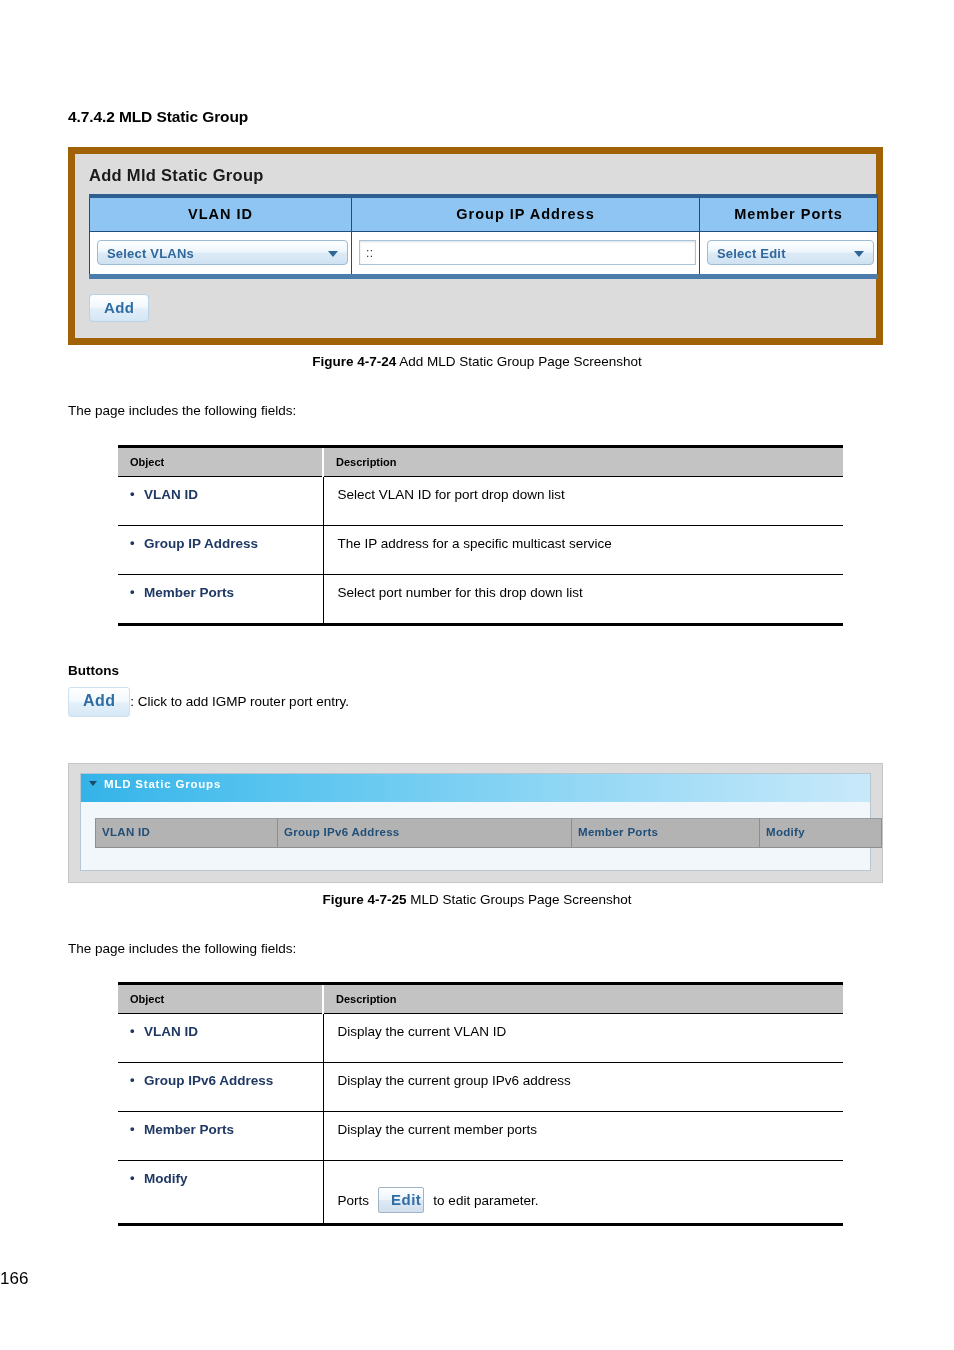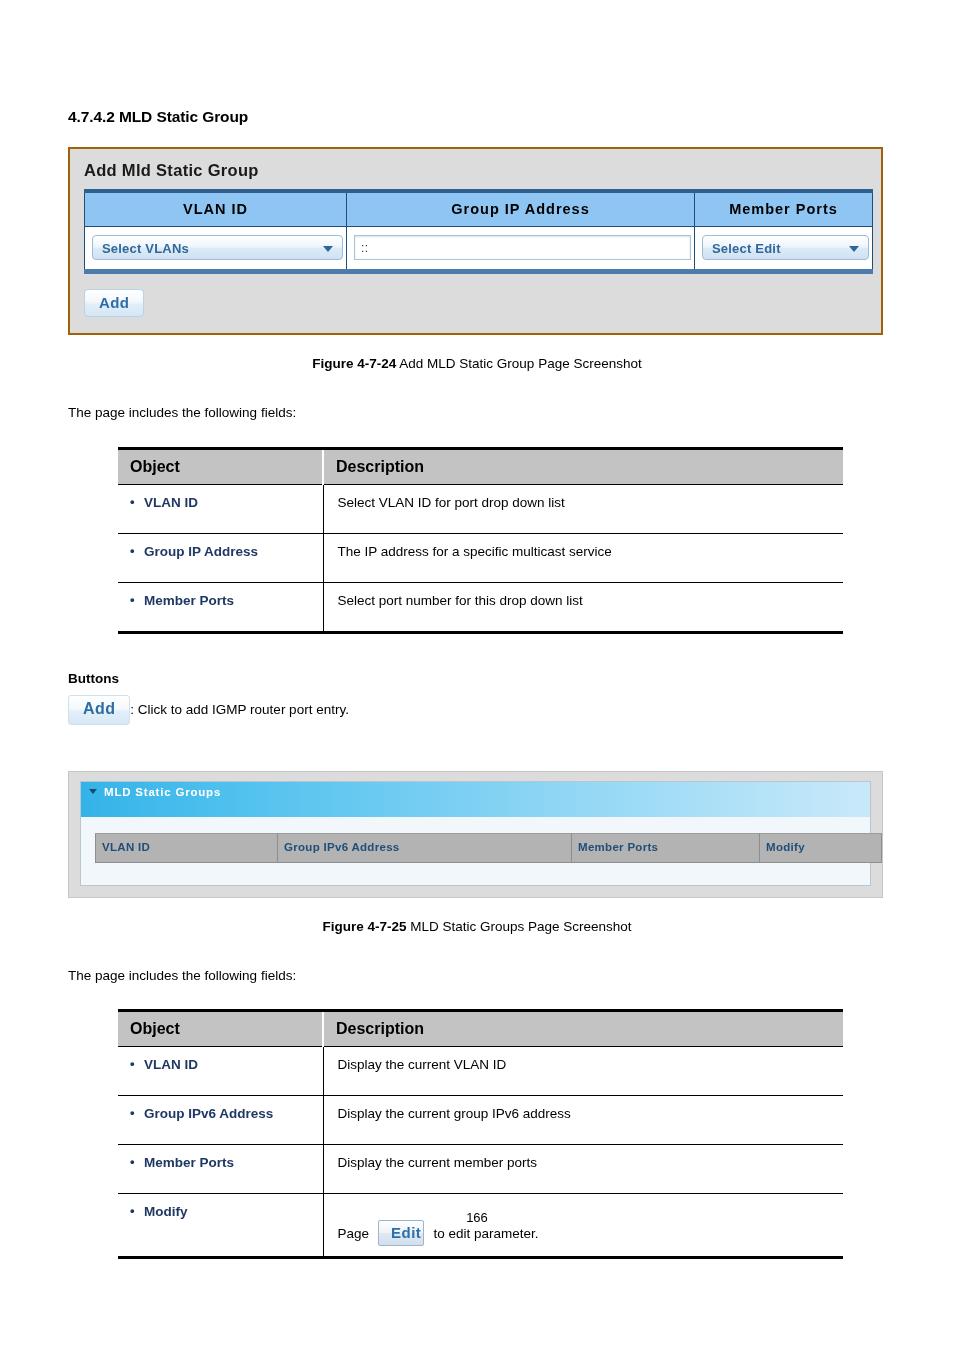--- a/index.html
+++ b/index.html
@@ -38,21 +38,21 @@
     line-height: 1.3;
   }
   .figref {
     color: #2b2bd4;
   }
 
   
   .shot {
     margin-top: 21px;
     background: #dcdcdc;
-    border: 2px solid #a16207;
+    border: 7px solid #a16207;
     padding: 12px 14px 16px 14px;
     box-sizing: border-box;
     width: 815px;
   }
   .shot-title {
     font-size: 16.5px;
     font-weight: bold;
     color: #1a1a1a;
     letter-spacing: 0.3px;
     margin-bottom: 9px;
@@ -141,36 +141,36 @@
     font-size: 15px;
     font-weight: bold;
     letter-spacing: 0.4px;
     padding: 4px 14px 5px 14px;
   }
 
   
   .caption {
     text-align: center;
     font-size: 13.5px;
-    padding-top: 21px;
+    padding-top: 9px;
   }
   .caption b { font-weight: bold; }
 
   
   .desc-wrap { padding-left: 50px; padding-top: 25px; }
   .desc-table {
     border-collapse: collapse;
     width: 725px;
     border-top: 3.5px solid #000000;
     border-bottom: 3.5px solid #000000;
     table-layout: fixed;
   }
   .desc-table th {
     background: #c3c3c3;
-    font-size: 16px;
+    font-size: 11px;
     font-weight: bold;
     text-align: left;
     padding: 8px 0 8px 12px;
     border-bottom: 1px solid #000000;
   }
   .desc-table th.obj-col { width: 192px; border-right: 2px solid #ffffff; }
   .desc-table td {
     font-size: 13.5px;
     padding: 10px 0 10px 12px;
     border-bottom: 1px solid #000000;
@@ -233,21 +233,21 @@
     background: #f2f7fb;
     border: 1px solid #b8c6d2;
     padding: 0;
   }
   .panel-title {
     background: linear-gradient(to right, #34b3e8 0%, #4ec0ee 18%, #8ed6f4 60%, #c9e9fa 100%);
     color: #ffffff;
     font-size: 11.5px;
     font-weight: bold;
     letter-spacing: 0.8px;
-    padding: 4px 6px 19px 8px;
+    padding: 4px 6px 12px 8px;
     display: flex;
     align-items: center;
   }
   .tri-down {
     width: 0; height: 0;
     border-left: 4px solid transparent;
     border-right: 4px solid transparent;
     border-top: 5px solid #1b4a6b;
     margin-right: 7px;
   }
@@ -287,23 +287,22 @@
     letter-spacing: 0.5px;
     padding: 3px 2px 4px 12px;
     margin: 0 9px 0 9px;
   }
 
   
   .page-number {
     position: absolute;
     left: 0;
     right: 0;
-    top: 1210px;
-    text-align: center;
-    font-size: 13px;
+    top: 1269px;
+    font-size: 17px;
   }
 </style>
 </head>
 <body>
 
 <div class="page">
 
   <h1 class="section-heading">4.7.4.2 MLD Static Group</h1>
 
 
@@ -425,21 +424,21 @@
         <td class="desc-col">Display the current group IPv6 address</td>
       </tr>
       <tr>
         <td class="obj-col">Member Ports</td>
         <td class="desc-col">Display the current member ports</td>
       </tr>
       <tr>
         <td class="obj-col">Modify</td>
         <td class="desc-col">
           <div class="modify-cell">
-            <span>Page</span>
+            <span>Ports</span>
             <span class="btn-edit">Edit</span>
             <span>to edit parameter.</span>
           </div>
         </td>
       </tr>
     </tbody>
       </table>
   </div>
 
   <div class="page-number">166</div>

